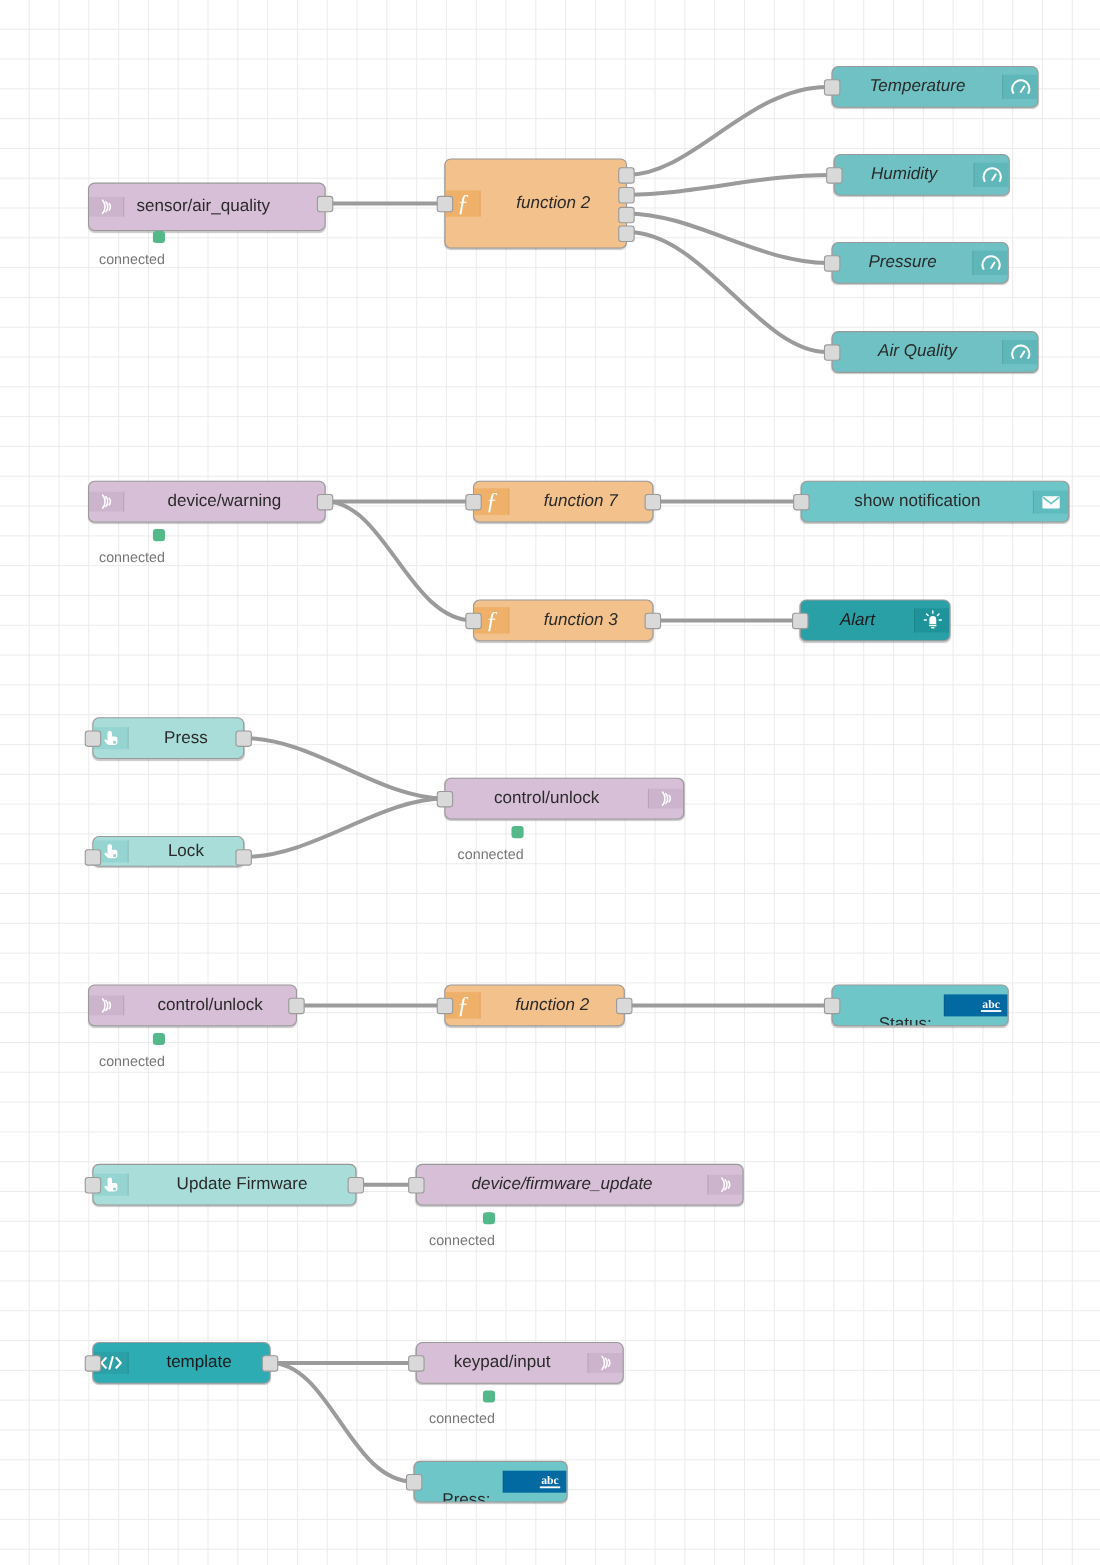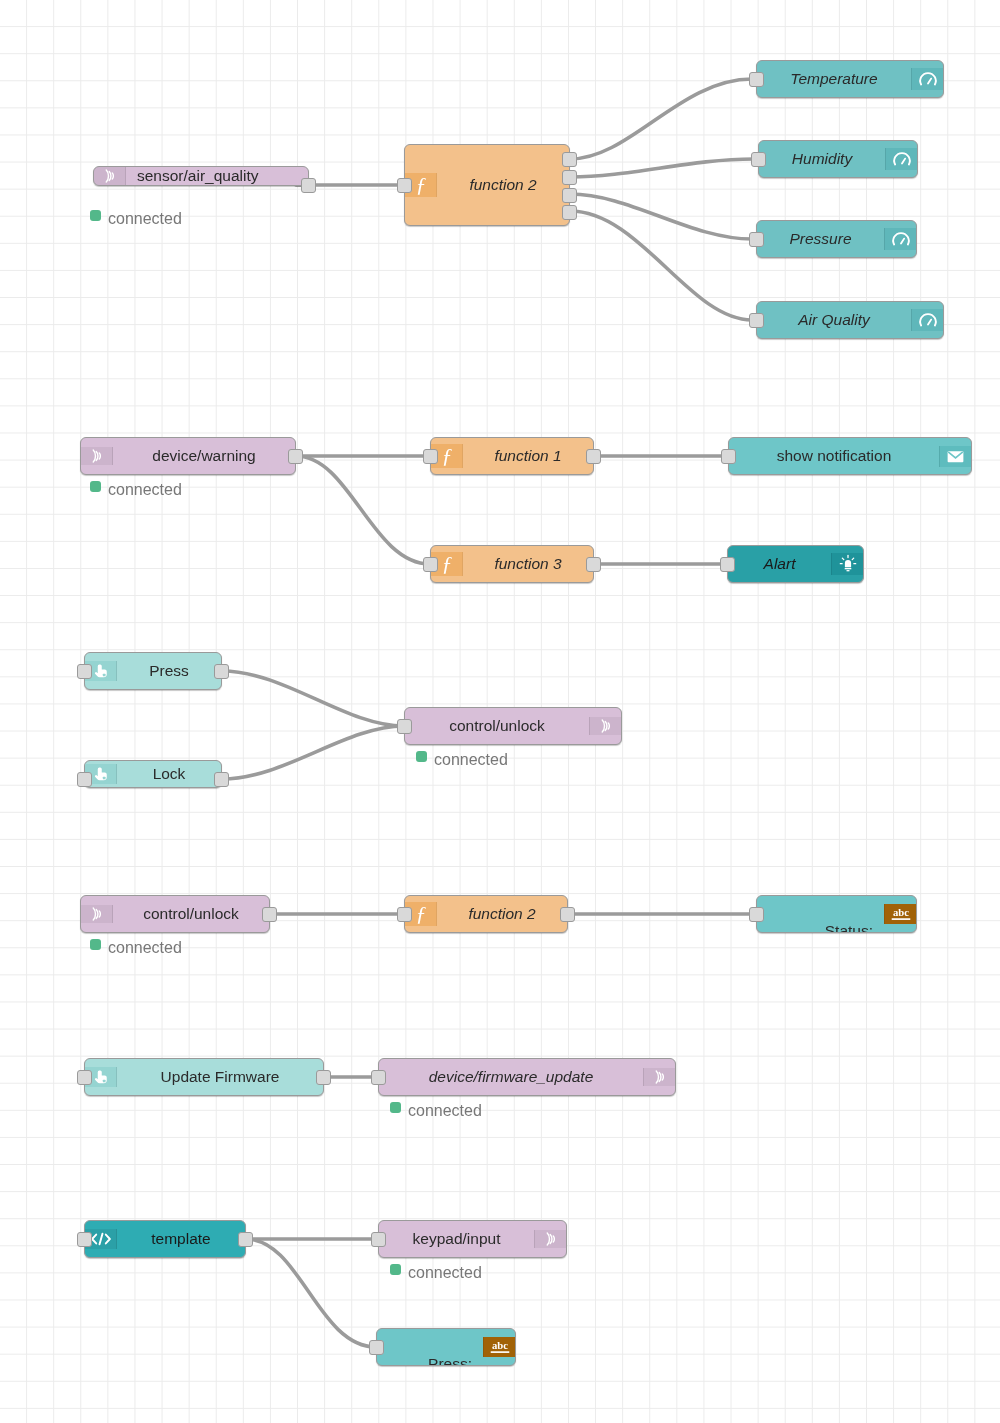--- a/index.html
+++ b/index.html
@@ -85,21 +85,21 @@
   .n-mqtt   { background: #d8bfd8; }
   .n-func   { background: #f3c18b; }
   .n-func .icon-box { background: #efb069; border-right: 1px solid rgba(0,0,0,0.06); }
   .n-gauge  { background: #6fc1c3; }
   .n-gauge .icon-box { background: #5fb7ba; }
   .n-ui     { background: #6ec6c8; }
   .n-ui .icon-box { background: #5ebcbe; }
   .n-btn    { background: #a8ddda; }
   .n-btn .icon-box { background: #95d4d1; }
   .n-text   { background: #6ec6c8; }
-  .n-text .icon-box { background: #a16207; }
+  .n-text .icon-box { background: #0369a1; padding-left: 26px; }
   .n-alert  { background: #29a0a6; }
   .n-alert .icon-box { background: #1f939a; }
   .n-tmpl   { background: #2eacb3; }
   .n-tmpl .icon-box { background: #2ba0a7; }
   .n-alert .label, .n-tmpl .label { color: #1a1a1a; }
 
   
   .port {
     position: absolute;
     width: 15px;
@@ -109,25 +109,26 @@
     border-radius: 3px;
     box-sizing: border-box;
   }
   .port.in  { left: -8px; }
   .port.out { right: -8px; }
 
   
   .status {
     position: absolute;
     display: flex;
-    align-items: flex-start;
+    align-items: flex-end;
     gap: 7px;
-    font-size: 16px;
+    font-size: 13px;
     color: #777777;
     white-space: nowrap;
+    flex-direction: column;
   }
   .status-dot {
     width: 11px;
     height: 11px;
     border-radius: 3px;
     background: #53b88a;
     flex: 0 0 11px;
   }
   svg.gi { display: block; }
 </style>
@@ -161,21 +162,21 @@
 
     <path class="wire" d="M568,914 C640,914 710,914 752,914"></path>
 
     <path class="wire" d="M324,1077 C344,1077 360,1077 378,1077"></path>
 
     <path class="wire" d="M246,1239 C300,1239 340,1239 378,1239"></path>
 
     <path class="wire" d="M246,1239 C300,1239 318,1347 376,1347"></path>
   </svg>
 
-  <div class="node n-mqtt" style="left:93px; top:166px; width:216px; height:20px;">
+  <div class="node n-mqtt" style="left:80px; top:166px; width:216px; height:44px;">
     <div class="node-body">
       <span class="icon-box">
         <svg class="gi" width="18" height="18" viewBox="0 0 24 24">
           <g fill="none" stroke="#ffffff" stroke-width="1.9" stroke-linecap="round">
             <path d="M7 4 C11 8 11 16 7 20"></path>
             <path d="M11 6 C14 9 14 15 11 18"></path>
             <path d="M15 8 C17 10 17 14 15 16"></path>
           </g>
         </svg>
       </span>
@@ -276,21 +277,21 @@
     <span>connected</span>
   </div>
 
   <div class="node n-func" style="left:430px; top:437px; width:164px; height:38px;">
     <div class="node-body">
       <span class="icon-box">
         <svg class="gi" width="20" height="24" viewBox="0 0 20 24">
           <text x="10" y="19" font-family="'Liberation Serif',serif" font-style="italic" font-size="22" fill="#ffffff" text-anchor="middle">ƒ</text>
         </svg>
       </span>
-      <span class="label ital center">function 1</span>
+      <span class="label ital center">function 7</span>
     </div>
     <span class="port in" style="top:11px;"></span>
     <span class="port out" style="top:11px;"></span>
   </div>
 
   <div class="node n-ui" style="left:728px; top:437px; width:244px; height:38px;">
     <div class="node-body">
       <span class="label center">show notification</span>
       <span class="icon-box right">
         <svg class="gi" width="21" height="21" viewBox="0 0 24 24">

